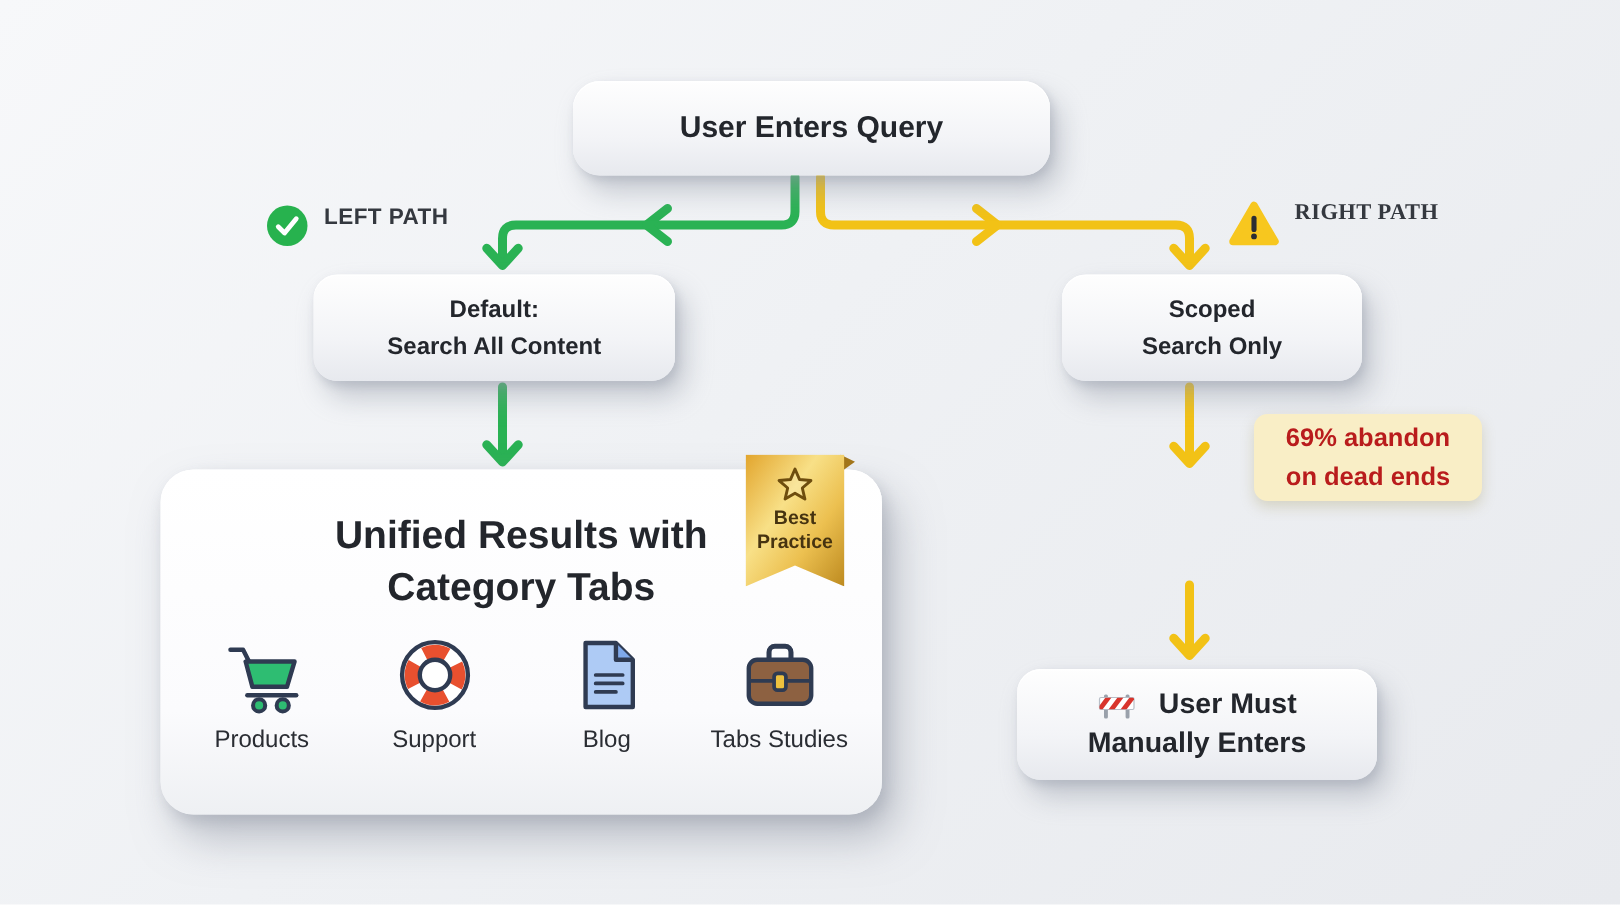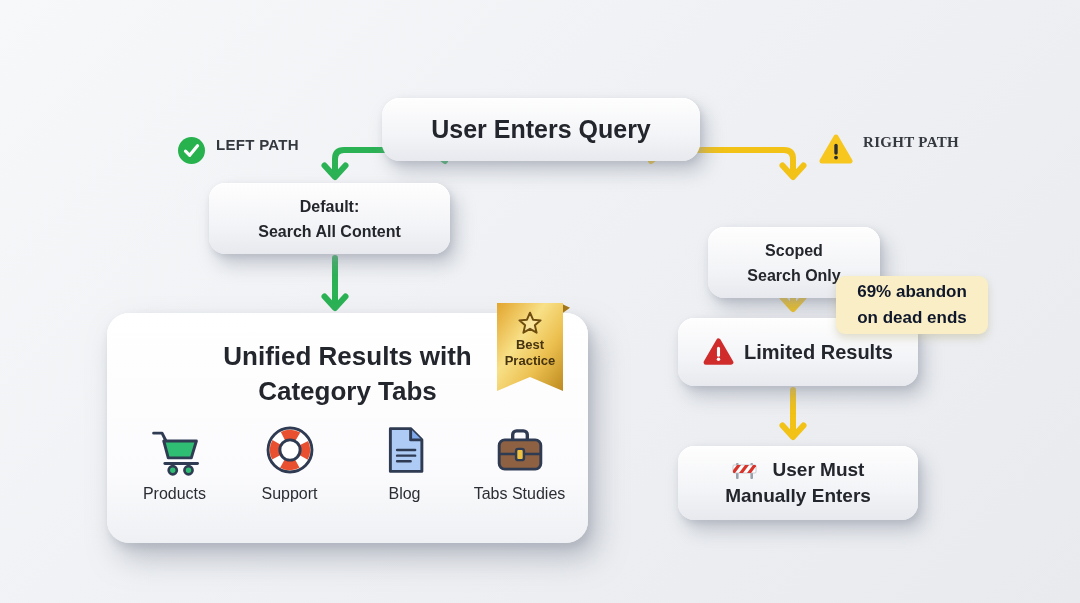--- a/index.html
+++ b/index.html
@@ -14,24 +14,24 @@
 
   .node{
     position:absolute;
     background:linear-gradient(180deg,#fefefe 0%,#f3f4f7 60%,#e7e9ee 100%);
     border-radius:16px;
     box-shadow:7px 11px 18px rgba(144,150,165,.45),2px 3px 6px rgba(144,150,165,.3),inset 0 1px 0 #ffffff;
     color:#23262c;
     display:flex;align-items:center;justify-content:center;
     text-align:center;font-weight:700;
   }
-  .node-root{left:382px;top:54px;width:318px;height:63px;font-size:25px;border-radius:18px;margin-top:44px;}
+  .node-root{left:382px;top:54px;width:318px;height:63px;font-size:20px;border-radius:18px;}
   .node-step{font-size:16px;line-height:25px;}
   .node-default{left:209px;top:183px;width:241px;height:71px;}
-  .node-scoped{left:708px;top:183px;width:172px;height:71px;margin-top:44px;}
+  .node-scoped{left:708px;top:183px;width:200px;height:71px;}
   .node-limited{left:678px;top:318px;width:240px;height:68px;font-size:20px;gap:10px;}
   .node-expand{left:678px;top:446px;width:240px;height:74px;font-size:19px;line-height:26px;}
 
   .path-label{position:absolute;display:flex;align-items:flex-start;gap:10px;font-size:15px;font-weight:700;letter-spacing:.3px;color:#34383f;}
   .path-label-left{left:177px;top:136px;}
   .path-label-right{left:819px;top:134px;font-family:Liberation Serif, serif;}
 
   .bigcard{
     position:absolute;left:107px;top:313px;width:481px;height:230px;
     background:linear-gradient(180deg,#ffffff 0%,#fbfbfd 70%,#eef0f3 100%);
@@ -53,21 +53,21 @@
   }
   .ribbon-fold{position:absolute;left:453px;top:-10px;width:10px;height:12px;background:#a2751a;clip-path:polygon(0 0,100% 40%,0 100%);z-index:2;}
   .ribbon-text{font-size:13px;font-weight:700;line-height:16px;color:#463310;text-align:center;margin-top:1px;}
   .ribbon svg{margin-top:8px;}
 
   .annotation{
     position:absolute;left:836px;top:276px;width:152px;height:58px;
     background:#f9eec6;border-radius:9px;
     box-shadow:0 4px 9px rgba(160,148,88,.3);
     display:flex;flex-direction:column;align-items:center;justify-content:center;
-    font-size:17px;font-weight:700;line-height:26px;color:#0f172a;
+    font-size:17px;font-weight:700;line-height:26px;color:#b91c1c;
     z-index:4;
   }
 
   .expand-line1{display:flex;align-items:center;justify-content:center;gap:16px;}
 </style>
 </head>
 <body>
 
 <div class="stage">
 
@@ -123,28 +123,20 @@
       <div>Scoped</div>
       <div>Search Only</div>
     </div>
   </div>
 
   <div class="annotation">
     <div>69% abandon</div>
     <div>on dead ends</div>
   </div>
 
-  <div class="node node-limited">
-    <svg width="31" height="28" viewBox="0 0 34 31">
-      <path d="M17 3 L31 27 L3 27 Z" fill="#d02c2c" stroke="#d02c2c" stroke-width="5" stroke-linejoin="round"></path>
-      <path d="M17 11.5 L17 19" stroke="#ffffff" stroke-width="3.4" stroke-linecap="round"></path>
-      <circle cx="17" cy="23.6" r="1.9" fill="#ffffff"></circle>
-    </svg>
-    <span>Limited Results</span>
-  </div>
 
   <div class="node node-expand">
     <div>
       <div class="expand-line1">
         <svg width="25" height="22" viewBox="0 0 25 22">
           <rect x="4" y="4" width="2.6" height="16" rx="1" fill="#9aa1ab"></rect>
           <rect x="18.4" y="4" width="2.6" height="16" rx="1" fill="#9aa1ab"></rect>
           <rect x="1" y="6" width="23" height="8" rx="1" fill="#ffffff" stroke="#b8bec7" stroke-width="0.8"></rect>
           <clipPath id="plankClip">
               <rect x="1" y="6" width="23" height="8" rx="1"></rect>

